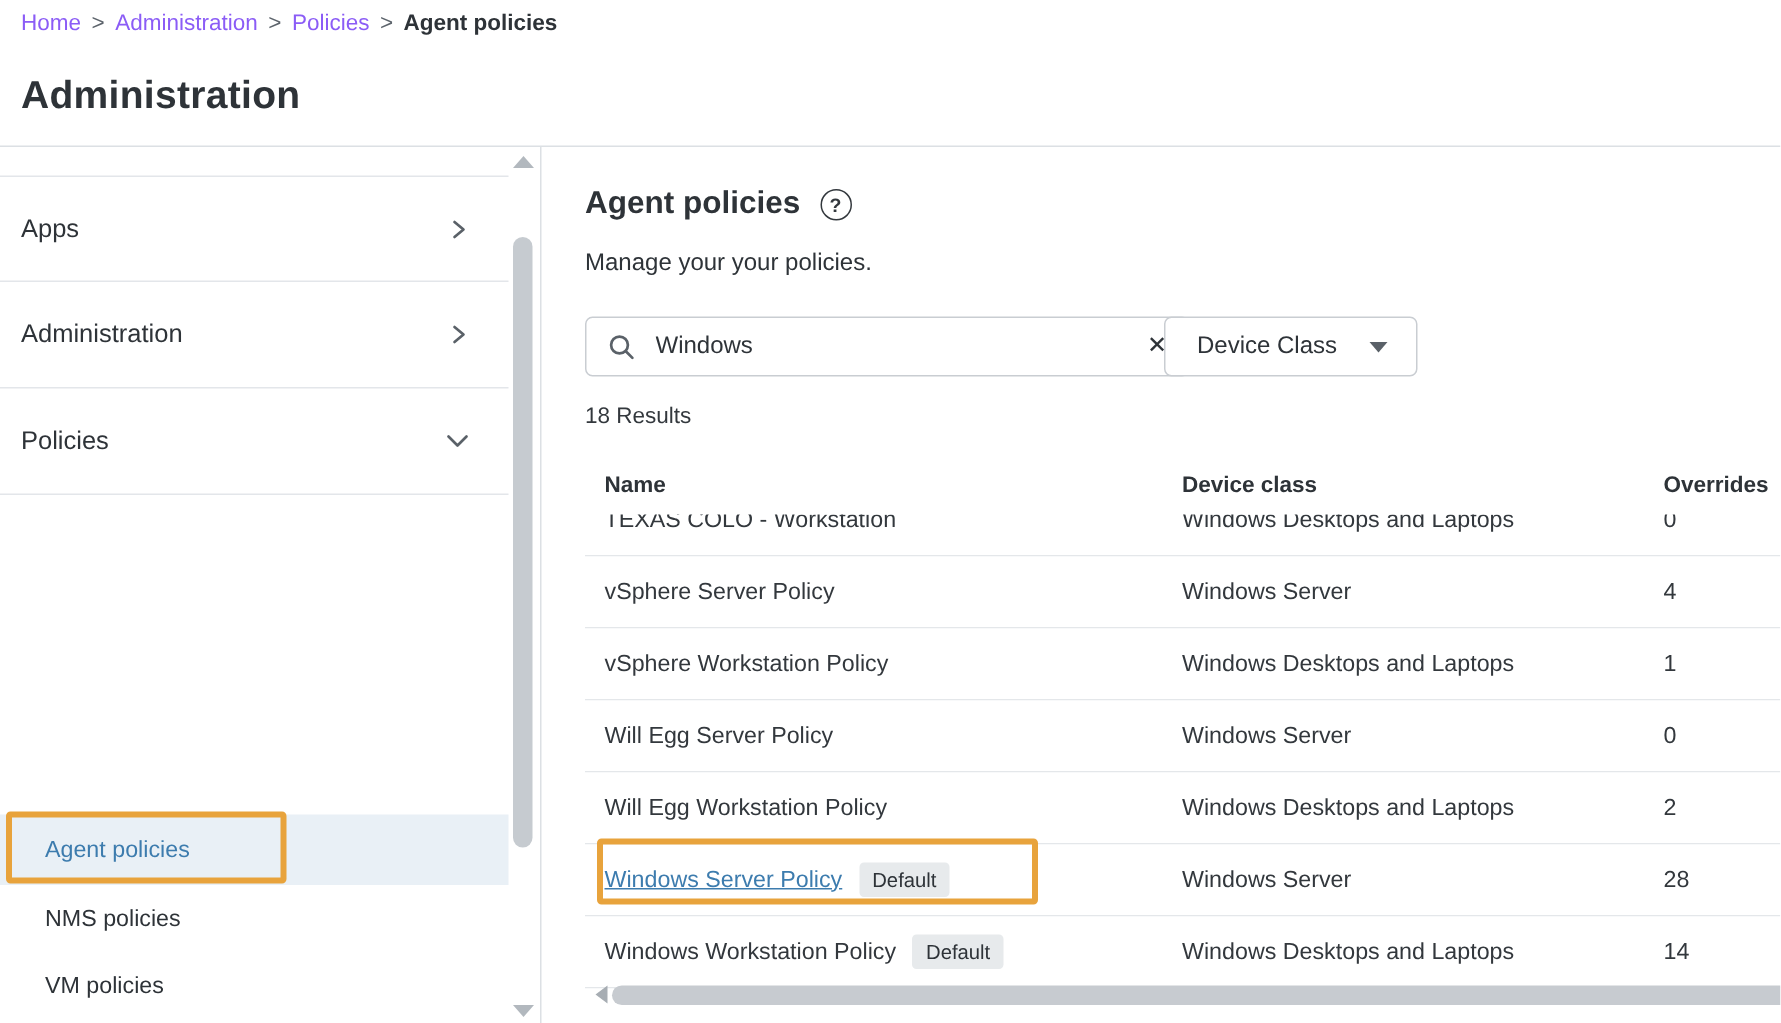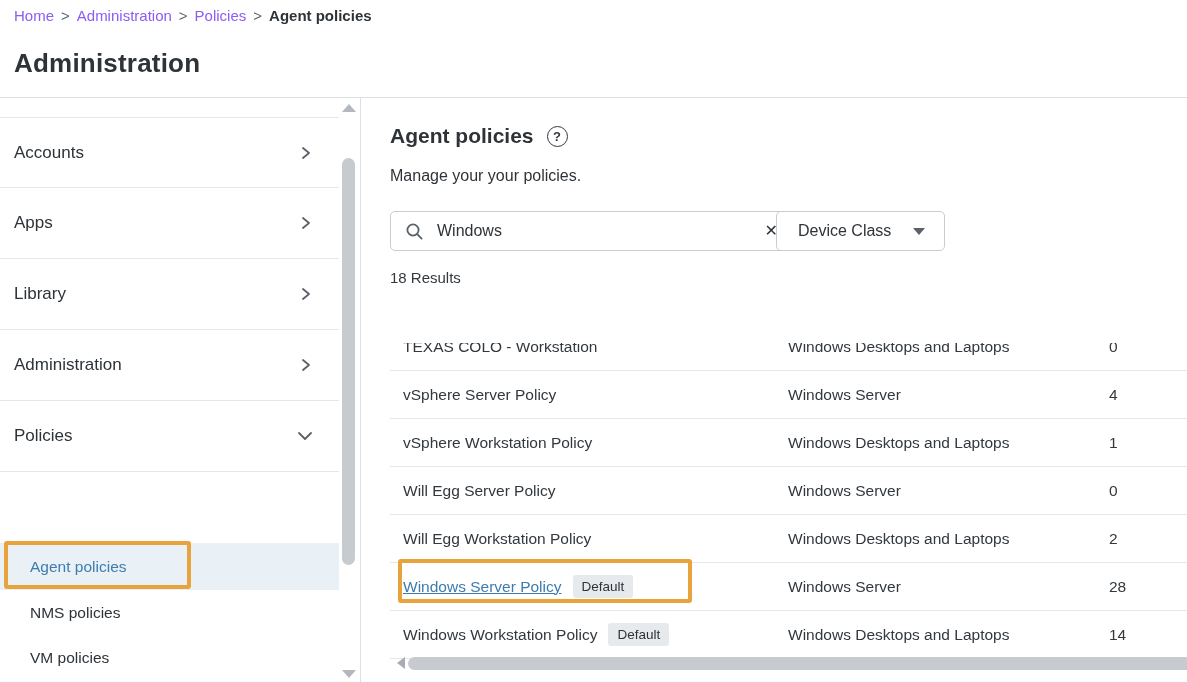--- a/index.html
+++ b/index.html
@@ -175,37 +175,21 @@
   <span class="crumb-sep">&gt;</span>
   <span class="crumb-current">Agent policies</span>
 </nav>
 
 <h1 class="page-title">Administration</h1>
 <div class="top-divider"></div>
 
 <aside class="sidebar">
   <div class="nav-list">
     <div class="nav-item">
-      <span>Accounts</span>
-      <span class="nav-chevron">
-        <svg width="14" height="14" viewBox="0 0 14 14">
-            <polyline points="4,2 10,7 4,12" fill="none" stroke="#5A6168" stroke-width="1.8" stroke-linecap="round" stroke-linejoin="round"></polyline>
-          </svg>
-      </span>
-    </div>
-    <div class="nav-item">
       <span>Apps</span>
-      <span class="nav-chevron">
-        <svg width="14" height="14" viewBox="0 0 14 14">
-            <polyline points="4,2 10,7 4,12" fill="none" stroke="#5A6168" stroke-width="1.8" stroke-linecap="round" stroke-linejoin="round"></polyline>
-          </svg>
-      </span>
-    </div>
-    <div class="nav-item">
-      <span>Library</span>
       <span class="nav-chevron">
         <svg width="14" height="14" viewBox="0 0 14 14">
             <polyline points="4,2 10,7 4,12" fill="none" stroke="#5A6168" stroke-width="1.8" stroke-linecap="round" stroke-linejoin="round"></polyline>
           </svg>
       </span>
     </div>
     <div class="nav-item">
       <span>Administration</span>
       <span class="nav-chevron">
         <svg width="14" height="14" viewBox="0 0 14 14">
@@ -262,20 +246,25 @@
   </div>
 
   <div class="filter-btn">
     <span>Device Class</span>
     <span class="caret-down"></span>
   </div>
 
   <div class="results-count">18 Results</div>
 
   <div class="table">
+    <div class="thead">
+      <div class="cell">Name</div>
+      <div class="cell">Device class</div>
+      <div class="cell">Overrides</div>
+    </div>
 
     <div class="tbody">
 
       <div class="trow clipped">
         <div class="cell name-cell">
           <span>TEXAS COLO - Workstation</span>
         </div>
         <div class="cell">Windows Desktops and Laptops</div>
         <div class="cell">0</div>
       </div>

